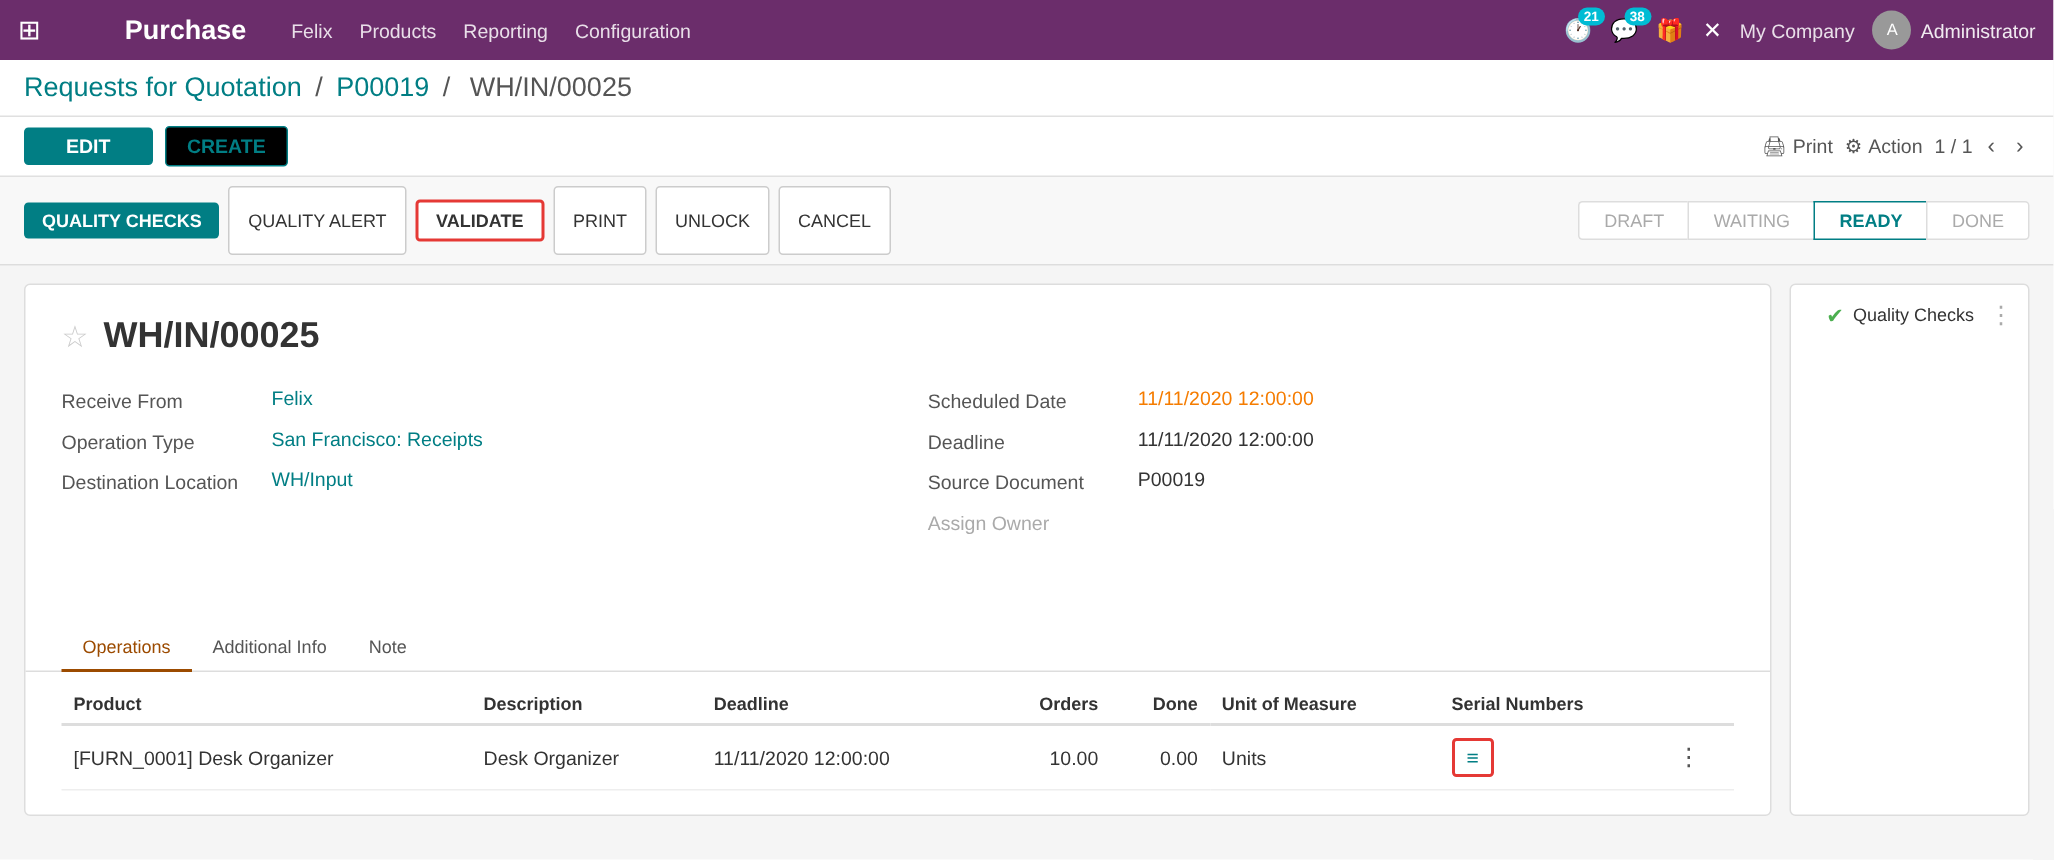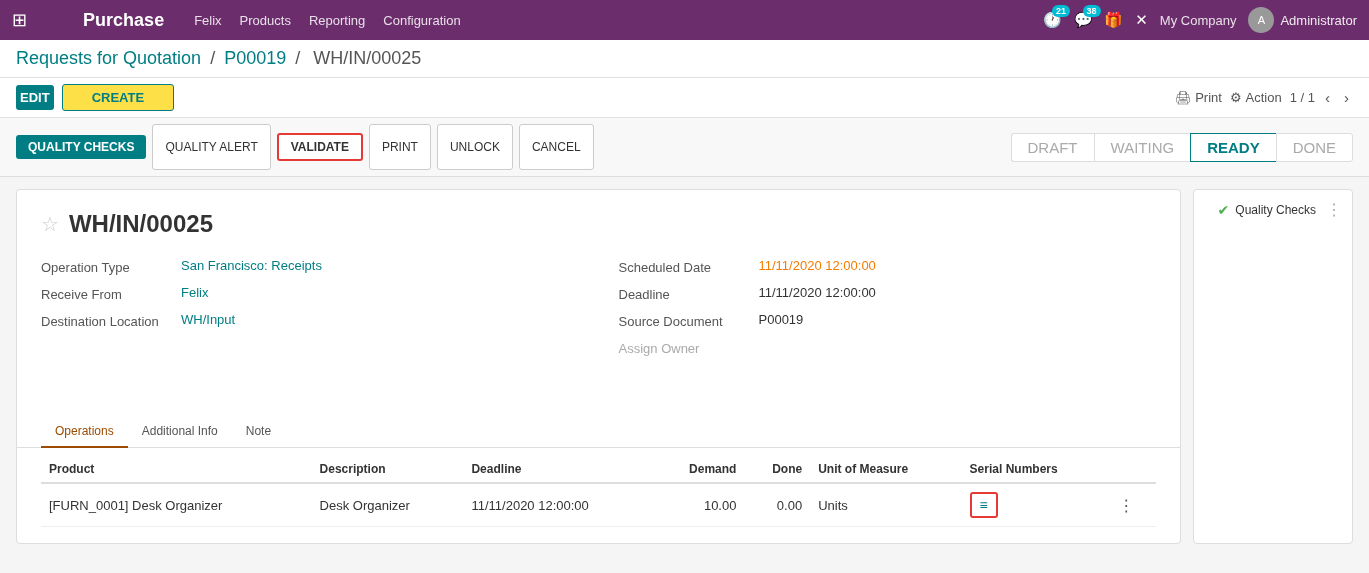--- a/index.html
+++ b/index.html
@@ -45,25 +45,25 @@
     .action-bar {
       background: white;
       padding: 6px 16px;
       display: flex;
       align-items: center;
       gap: 8px;
       border-bottom: 1px solid #e0e0e0;
     }
     .btn-edit {
       background: #017e84; color: white; border: none;
-      padding: 5px 4px; border-radius: 3px; cursor: pointer; font-size: 13px; font-weight: bold;
+      padding: 5px 28px; border-radius: 3px; cursor: pointer; font-size: 13px; font-weight: bold;
     }
     .btn-create {
-      background: #fde047; color: #017e84; border: 1px solid #017e84;
-      padding: 5px 29px; border-radius: 3px; cursor: pointer; font-size: 13px; font-weight: bold;
+      background: #000000; color: #017e84; border: 1px solid #017e84;
+      padding: 5px 14px; border-radius: 3px; cursor: pointer; font-size: 13px; font-weight: bold;
     }
     .action-spacer { flex: 1; }
     .action-print, .action-action {
       color: #555; cursor: pointer; font-size: 13px; display: flex; align-items: center; gap: 4px;
     }
     .pager { display: flex; align-items: center; gap: 6px; font-size: 13px; color: #555; }
     .pager-btn { background: none; border: none; cursor: pointer; font-size: 15px; color: #555; padding: 2px 4px; }
 
     
     .toolbar {
@@ -82,21 +82,21 @@
       background: white; color: #333; border: 1px solid #ccc;
       padding: 15px 12px; border-radius: 3px; cursor: pointer; font-size: 12px;
     }
     .btn-validate {
       background: white; color: #333; border: 2px solid #e53935;
       padding: 5px 12px; border-radius: 3px; cursor: pointer; font-size: 12px; font-weight: bold;
     }
     .toolbar-spacer { flex: 1; }
     .status-bar { display: flex; align-items: center; gap: 0; }
     .status-item {
-      padding: 5px 16px; font-size: 15px; color: #aaa; background: white;
+      padding: 5px 16px; font-size: 12px; color: #aaa; background: white;
       border: 1px solid #ddd; border-right: none; cursor: default;
     }
     .status-item:first-child { border-radius: 3px 0 0 3px; }
     .status-item.active { color: #017e84; font-weight: bold; border-color: #017e84; }
     .status-item:last-child { border-radius: 0 3px 3px 0; border-right: 1px solid #ddd; }
 
     
     .main-content {
       padding: 12px 16px;
       display: flex;
@@ -241,26 +241,26 @@
     <div class="form-content">
 
       <div class="form-title-row">
         <span class="star-icon">☆</span>
         <span class="form-title">WH/IN/00025</span>
       </div>
 
       <div class="form-fields">
         <div class="form-col">
           <div class="field-row">
+            <span class="field-label">Receive From</span>
+            <span class="field-value">Felix</span>
+          </div>
+          <div class="field-row">
             <span class="field-label">Operation Type</span>
             <span class="field-value">San Francisco: Receipts</span>
-          </div>
-          <div class="field-row">
-            <span class="field-label">Receive From</span>
-            <span class="field-value">Felix</span>
           </div>
           <div class="field-row">
             <span class="field-label">Destination Location</span>
             <span class="field-value">WH/Input</span>
           </div>
         </div>
         <div class="form-col">
           <div class="field-row">
             <span class="field-label">Scheduled Date</span>
             <span class="field-value orange">11/11/2020 12:00:00</span>
@@ -286,21 +286,21 @@
       <div class="tab">Note</div>
     </div>
 
     <div class="table-section">
       <table>
         <thead>
           <tr>
             <th>Product</th>
             <th>Description</th>
             <th>Deadline</th>
-            <th style="text-align:right;">Demand</th>
+            <th style="text-align:right;">Orders</th>
             <th style="text-align:right;">Done</th>
             <th>Unit of Measure</th>
             <th>Serial Numbers</th>
             <th></th>
           </tr>
         </thead>
         <tbody>
           <tr>
             <td>[FURN_0001] Desk Organizer</td>
             <td>Desk Organizer</td>

